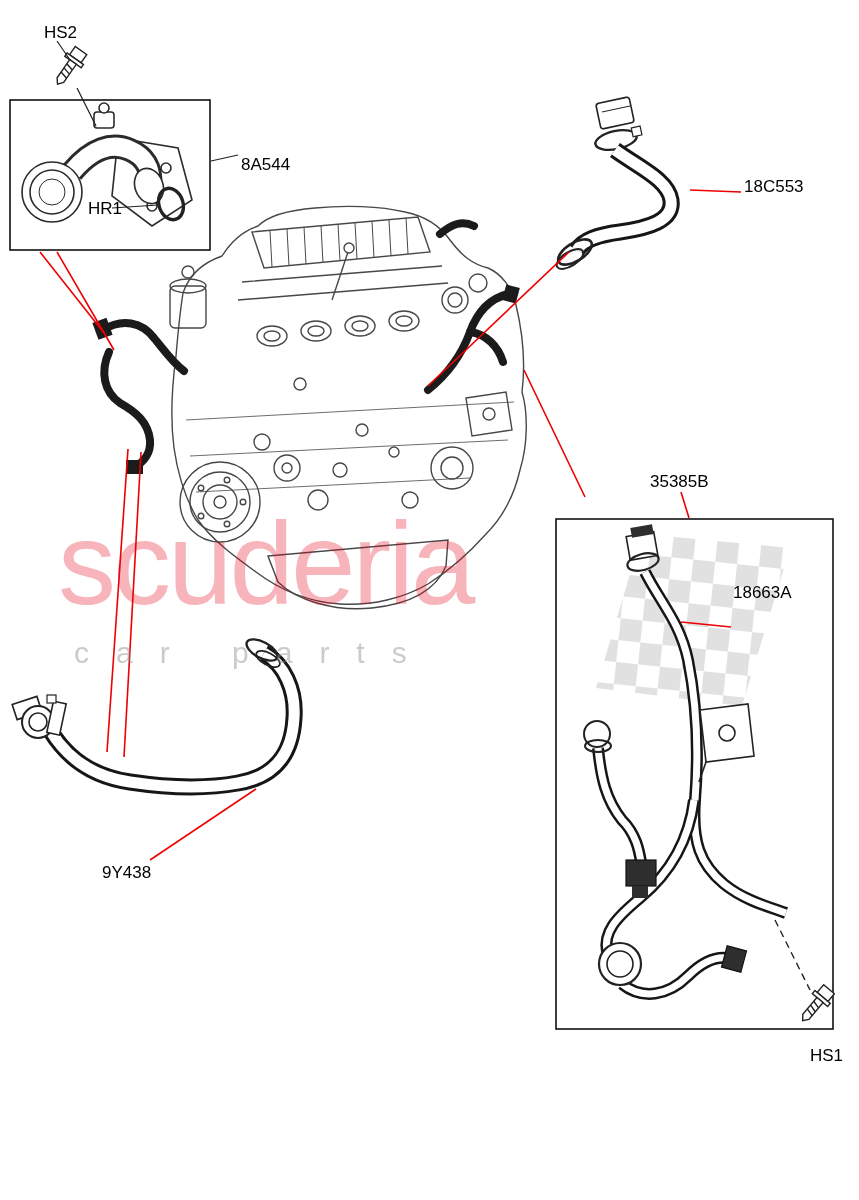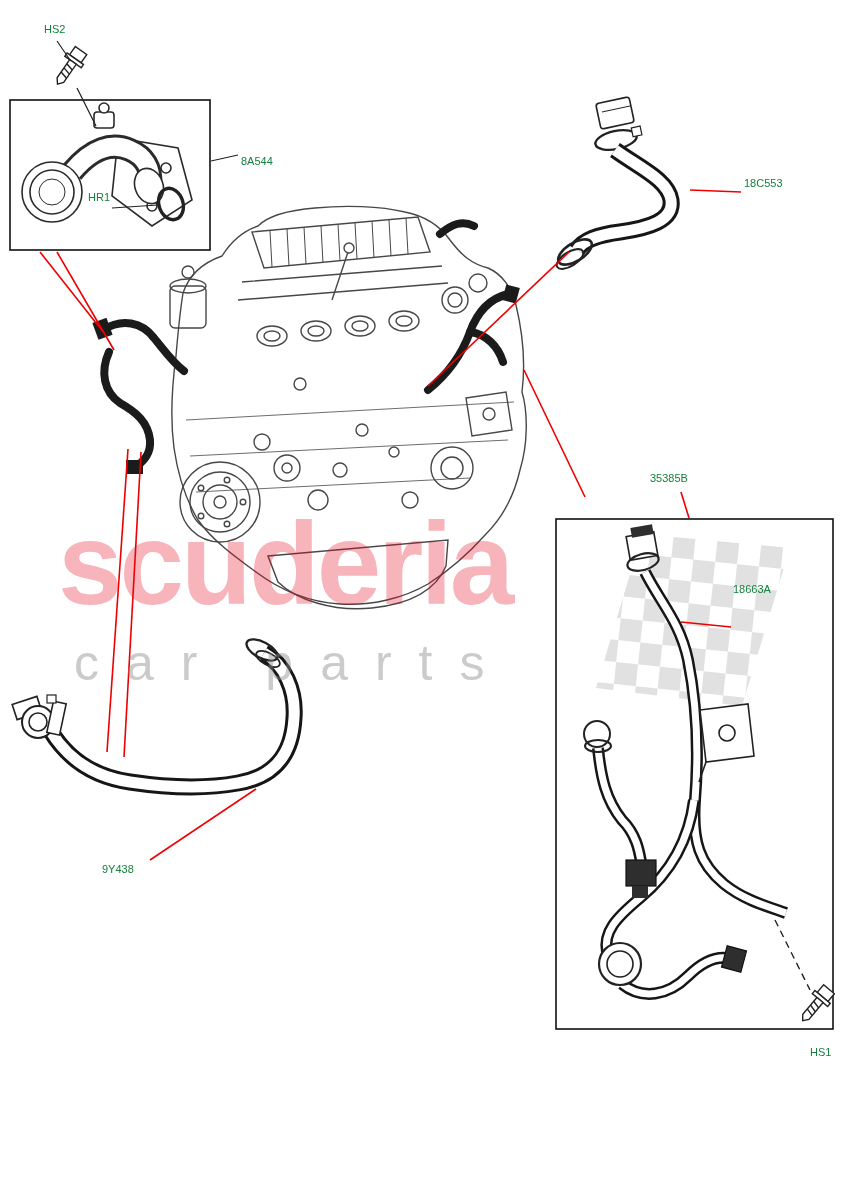--- a/index.html
+++ b/index.html
@@ -6,40 +6,40 @@
   .canvas{
     position:relative;
     width:859px;height:1200px;
     background:#ffffff;
     font-family:"Liberation Sans", sans-serif;
     overflow:hidden;
   }
   .art{position:absolute;left:0;top:0;}
   .part-label{
     position:absolute;
-    color:#15803d;
-    font-size:11px;
+    color:#000000;
+    font-size:17px;
     line-height:1;
     white-space:nowrap;
     cursor:pointer;
   }
   .wm-title{
     position:absolute;
     left:58px;top:506px;
     font-size:116px;
-    font-weight:700;
+    font-weight:400;
     letter-spacing:-3px;
     color:rgba(227,6,25,0.30);
     pointer-events:none;
     line-height:1;
   }
   .wm-sub{
     position:absolute;
     left:74px;top:638px;
-    font-size:50px;
+    font-size:30px;
     font-weight:400;
     letter-spacing:27px;
     color:rgba(140,140,140,0.45);
     pointer-events:none;
     line-height:1;
   }
 </style>
 </head>
 <body>
 
@@ -213,20 +213,20 @@
       <line x1="731" y1="627" x2="681" y2="622"></line>
       <line x1="150" y1="860" x2="256" y2="789"></line>
     </g>
   </svg>
 
   <div class="wm-title">scuderia</div>
   <div class="wm-sub">car parts</div>
 
   <div class="part-label" style="left:44px;top:24px">HS2</div>
   <div class="part-label" style="left:241px;top:156px">8A544</div>
-  <div class="part-label" style="left:88px;top:192px">HR1</div>
+  <div class="part-label" style="left:88px;top:200px">HR1</div>
   <div class="part-label" style="left:744px;top:178px">18C553</div>
   <div class="part-label" style="left:650px;top:473px">35385B</div>
   <div class="part-label" style="left:733px;top:584px">18663A</div>
   <div class="part-label" style="left:102px;top:864px">9Y438</div>
   <div class="part-label" style="left:810px;top:1047px">HS1</div>
 
 </div>
 
 </body></html>

